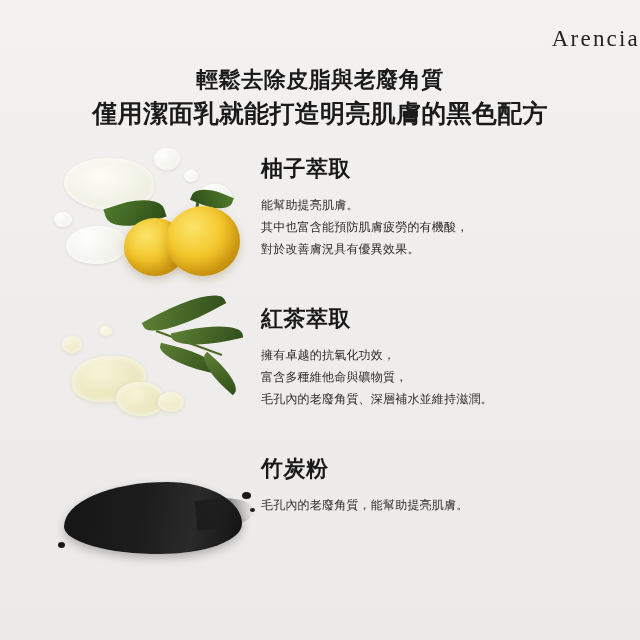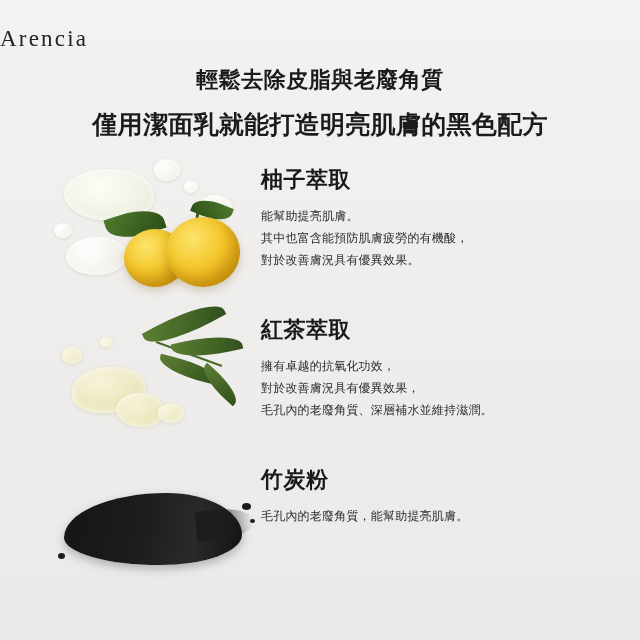--- a/index.html
+++ b/index.html
@@ -17,21 +17,21 @@
   .page {
     position: relative;
     width: 640px;
     height: 640px;
     background: linear-gradient(180deg, #f4f2f0 0%, #efedeb 55%, #eceae8 100%);
     box-sizing: border-box;
   }
 
   
   .brand {
-    text-align: left;
+    text-align: right;
     padding-top: 26px;
     font-family: "Liberation Serif", serif;
     font-size: 23px;
     letter-spacing: 2.2px;
     color: #232323;
     font-weight: 400;
   }
 
   
   .headline {
@@ -43,21 +43,21 @@
   }
   .headline-line1 {
     font-size: 22px;
     letter-spacing: 0.5px;
     line-height: 1.25;
   }
   .headline-line2 {
     font-size: 25px;
     letter-spacing: 0.3px;
     line-height: 1.3;
-    margin-top: 15px;
+    margin-top: 4px;
   }
 
   
   .blocks {
     margin-top: 16px;
     padding-left: 46px;
   }
   .block {
     position: relative;
     display: flex;
@@ -242,21 +242,21 @@
           <div class="tea-leaf tl-1"></div>
           <div class="tea-leaf tl-2"></div>
           <div class="tea-leaf tl-3"></div>
           <div class="tea-leaf tl-4"></div>
         </div>
       </div>
       <div class="block-text">
         <div class="block-title">紅茶萃取</div>
         <div class="block-desc">
           <div>擁有卓越的抗氧化功效，</div>
-          <div>對於改善膚況具有優異效果，</div>
+          <div>富含多種維他命與礦物質，</div>
           <div>毛孔內的老廢角質、深層補水並維持滋潤。</div>
         </div>
       </div>
     </div>
 
     <div class="block">
       <div class="block-visual">
         <div class="charcoal-wrap">
           <div class="charcoal-smear"></div>
           <div class="charcoal-tail"></div>

